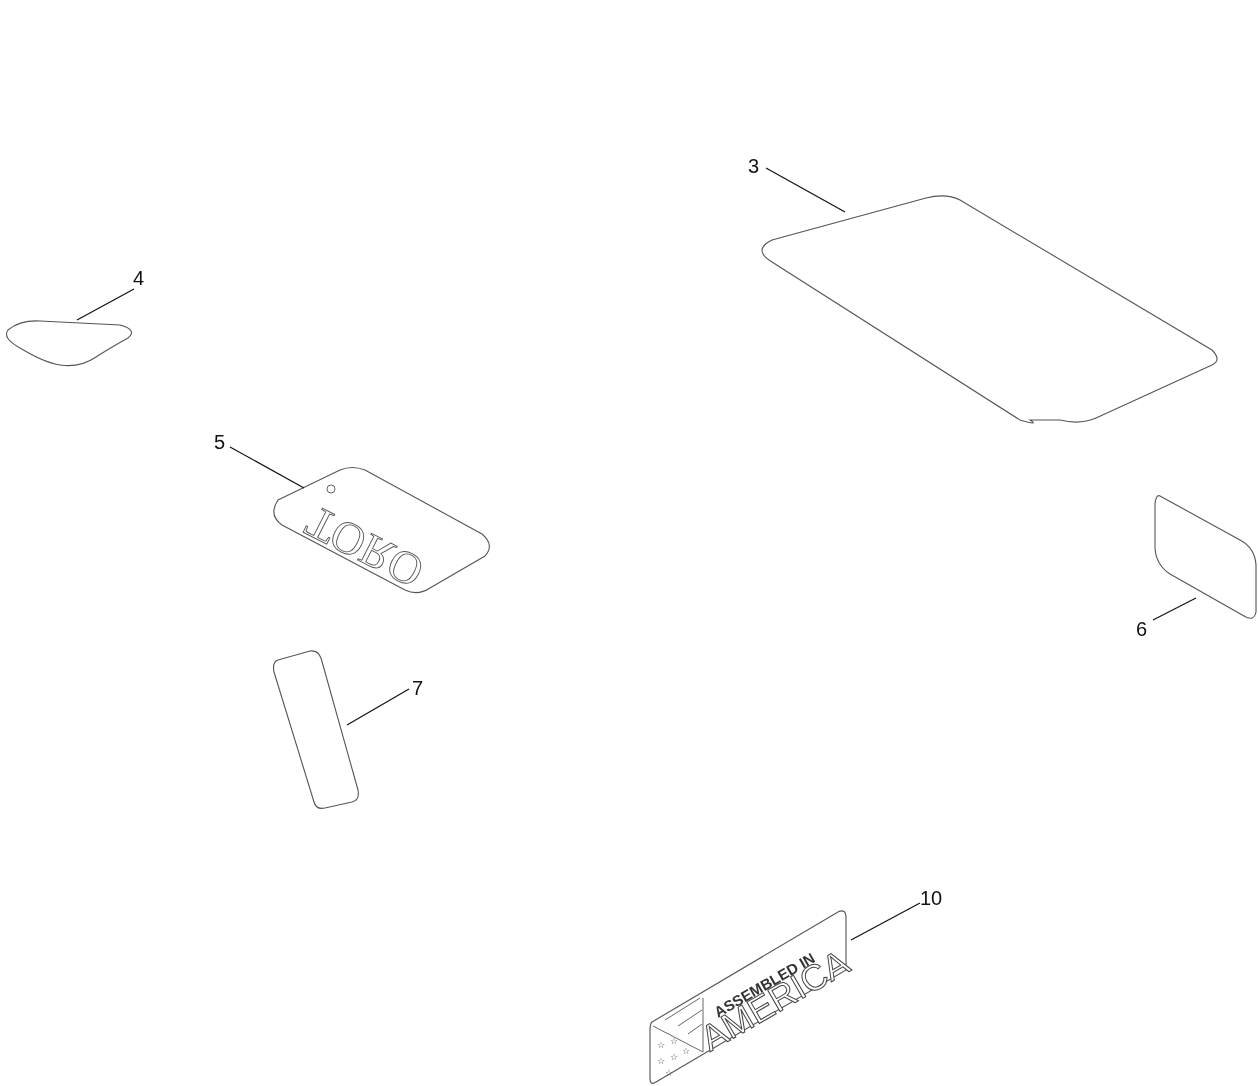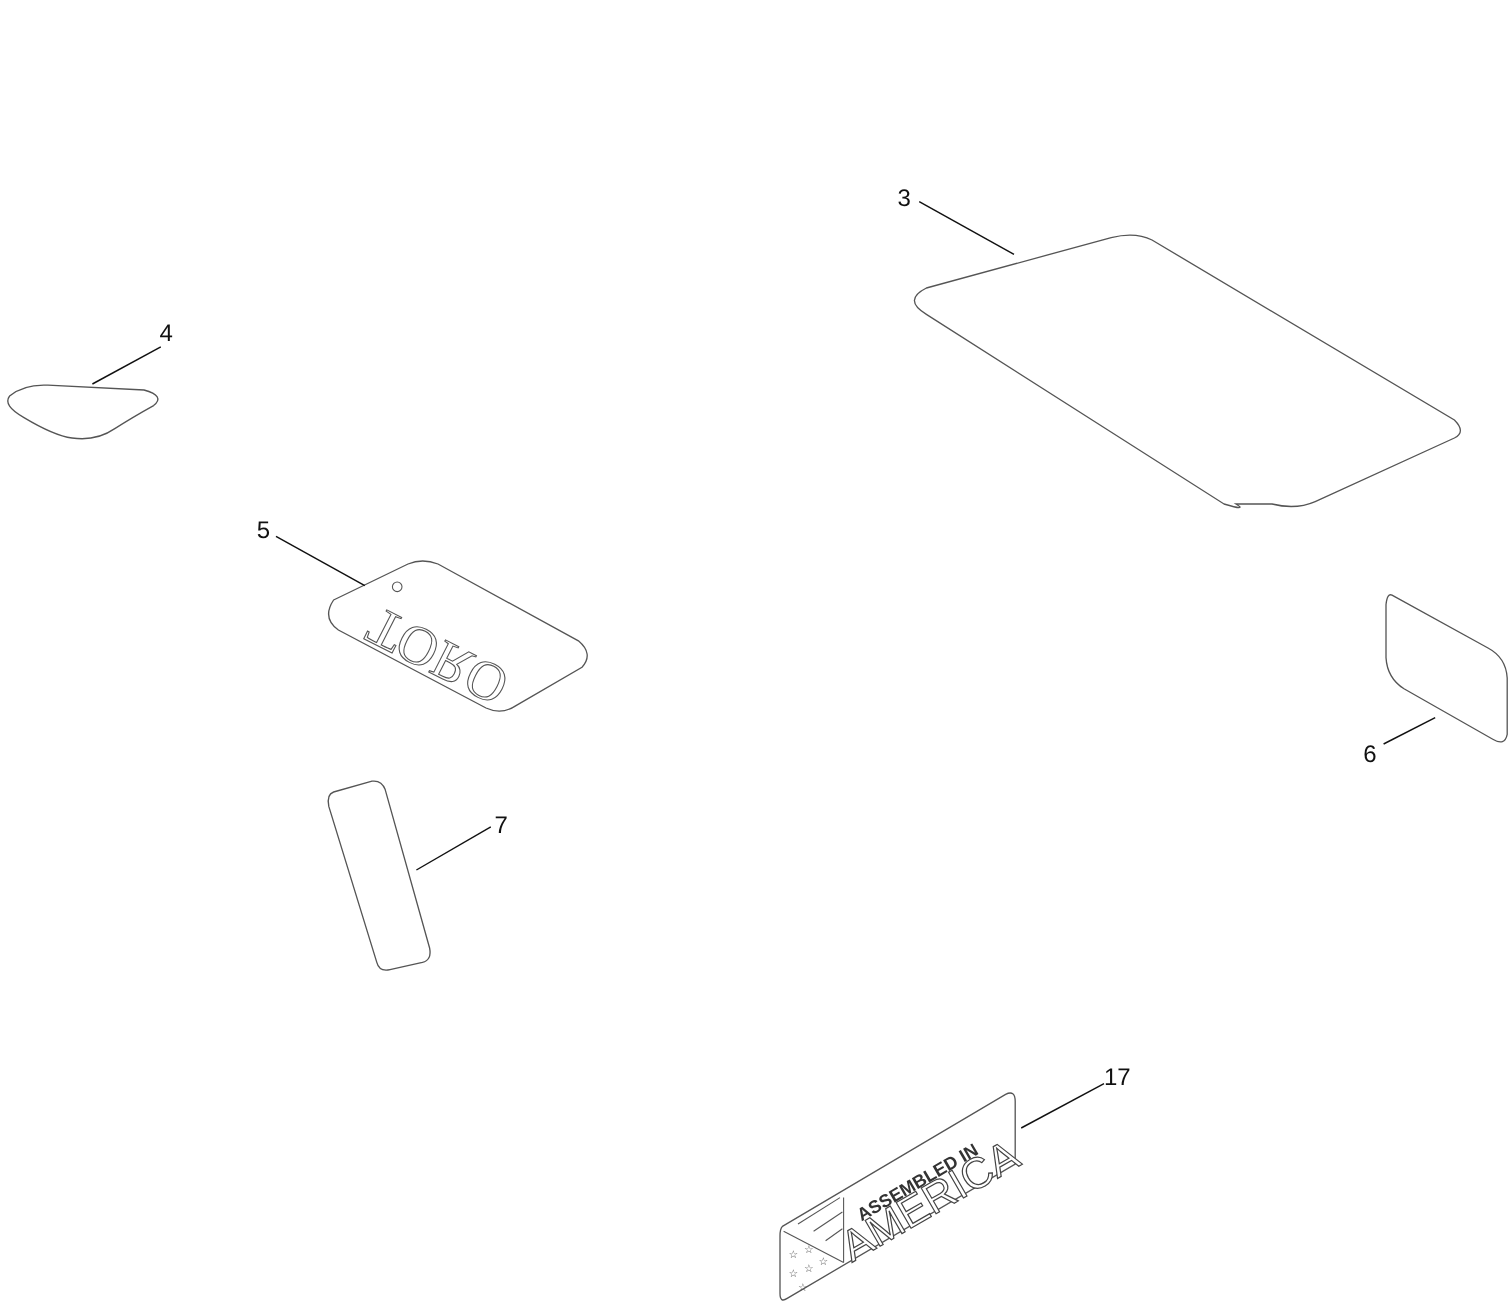--- a/index.html
+++ b/index.html
@@ -59,13 +59,13 @@
     <text transform="translate(710,1052) rotate(-30)" font-family="'Liberation Sans', sans-serif" font-size="36" fill="#fff" stroke="#444" stroke-width="1">AMERICA</text>
   </g>
   <line class="leader" x1="851" y1="940" x2="920" y2="903"></line>
 </svg>
 
 <div class="callout" style="left:748px;top:156px;">3</div>
 <div class="callout" style="left:133px;top:268px;">4</div>
 <div class="callout" style="left:214px;top:432px;">5</div>
 <div class="callout" style="left:1136px;top:619px;">6</div>
 <div class="callout" style="left:412px;top:678px;">7</div>
-<div class="callout" style="left:920px;top:888px;">17</div>
+<div class="callout" style="left:920px;top:888px;">10</div>
 
 </body></html>

